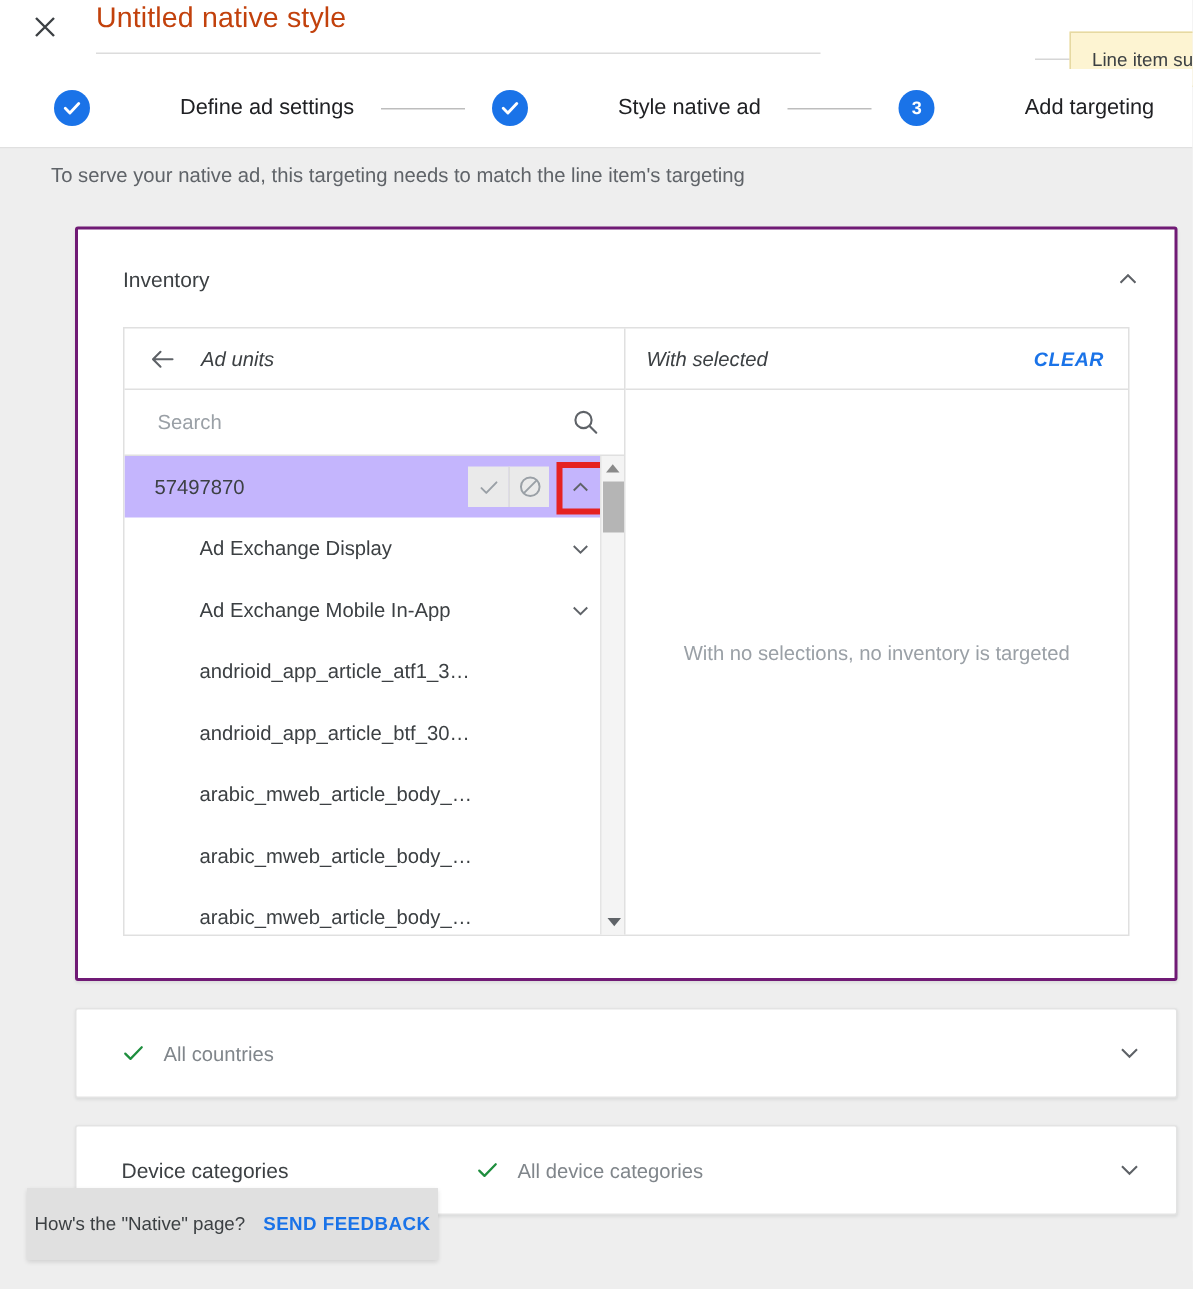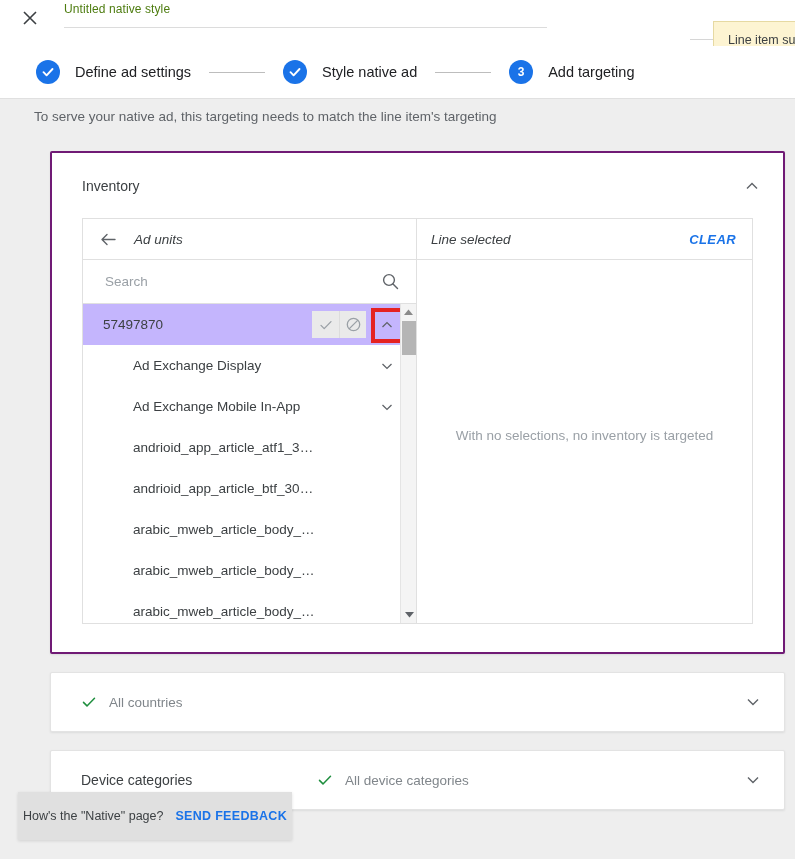--- a/index.html
+++ b/index.html
@@ -16,21 +16,21 @@
     position: absolute; top: 0; left: 0; width: 795px; height: 46px;
     background: #ffffff; display: flex; align-items: flex-start;
   }
   .close-btn {
     width: 24px; height: 24px; margin: 6px 0 0 18px;
     display: flex; align-items: center; justify-content: center;
     color: #3c4043; cursor: pointer; flex: none;
   }
   .title-wrap { margin: 0 0 0 22px; width: 483px; padding-top: 2px; }
   .title-input {
-    font-size: 12px; color: #4d7c0f; font-family: "Liberation Sans", sans-serif;
+    font-size: 19px; color: #c2410c; font-family: "Liberation Sans", sans-serif;
     letter-spacing: .1px; padding-bottom: 11px;
   }
   .title-underline { height: 1px; background: #dcdcdc; width: 100%; }
 
   
   .tooltip {
     position: absolute; top: 21px; left: 713px;
     background: #fdf4d2; border: 1px solid #e6d9a2;
     height: 37px; padding: 0 14px; display: flex; align-items: center;
     font-size: 12.5px; color: #3c4043; white-space: nowrap; overflow: hidden;
@@ -40,21 +40,21 @@
     position: absolute; top: 39px; left: 690px; width: 24px; height: 1px;
     background: #d6d6d6;
   }
 
   
   .stepper {
     position: absolute; top: 46px; left: 0; width: 795px; height: 53px;
     background: #ffffff; border-bottom: 1px solid #e0e0e0;
     display: flex; align-items: center; padding-left: 36px;
   }
-  .step { display: flex; align-items: center; }
+  .step { display: flex; align-items: center; gap: 45px; }
   .step-circle {
     width: 24px; height: 24px; border-radius: 50%;
     background: #1a73e8; color: #fff; display: flex;
     align-items: center; justify-content: center;
     font-size: 12px; font-weight: bold; flex: none;
   }
   .step-label { margin-left: 15px; font-size: 14.5px; color: #202124; white-space: nowrap; }
   .step-conn { width: 56px; height: 1px; background: #bdbdbd; margin: 0 18px; }
 
   
@@ -309,21 +309,21 @@
                 <svg width="11" height="8" viewBox="0 0 11 8">
                     <path d="M5.5 6.5 L1 1 L10 1 Z" fill="#5f6368"></path>
                   </svg>
               </div>
             </div>
           </div>
         </div>
 
         <div class="pane-right">
           <div class="pane-head right">
-            <div class="lbl">Line selected</div>
+            <div class="lbl">With selected</div>
             <div class="clear-btn">CLEAR</div>
           </div>
           <div class="empty-msg">With no selections, no inventory is targeted</div>
         </div>
       </div>
     </div>
 
     <div class="sect">
       <div class="sum">
         <span class="check-green">

